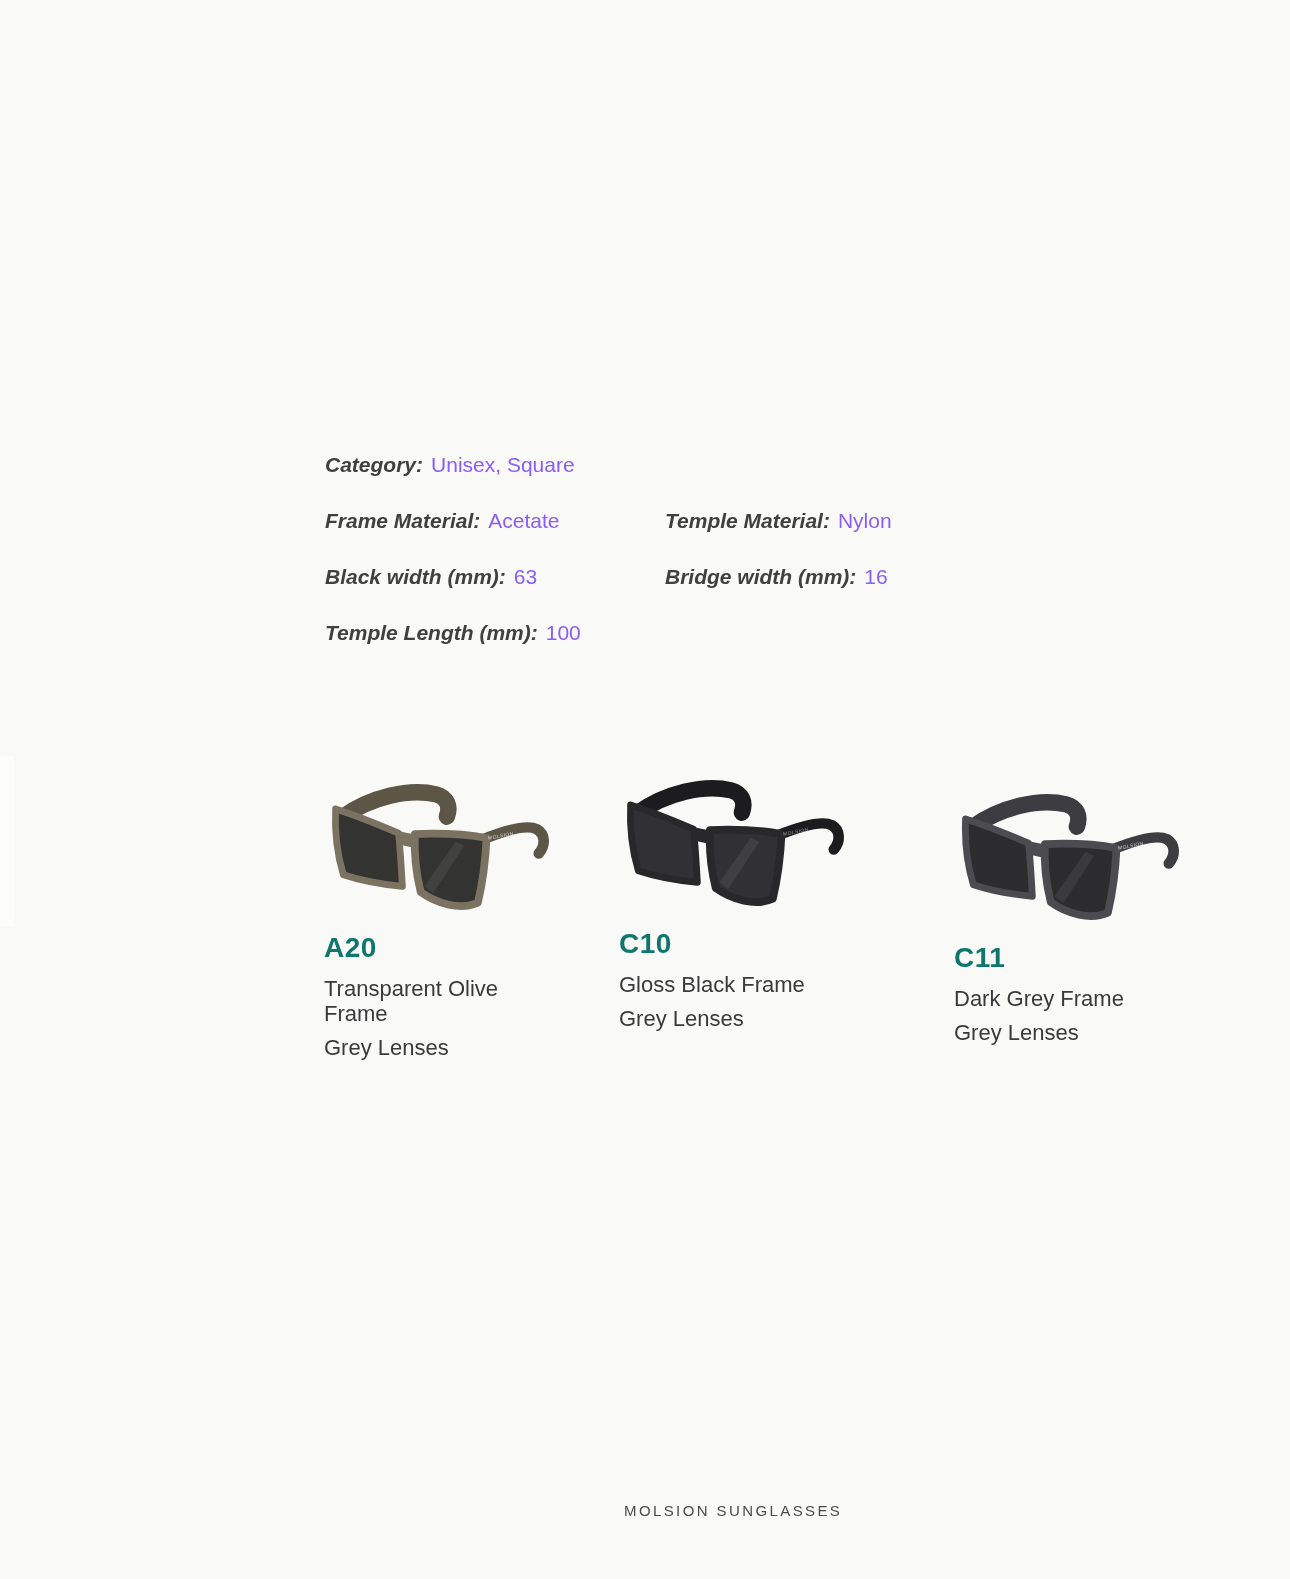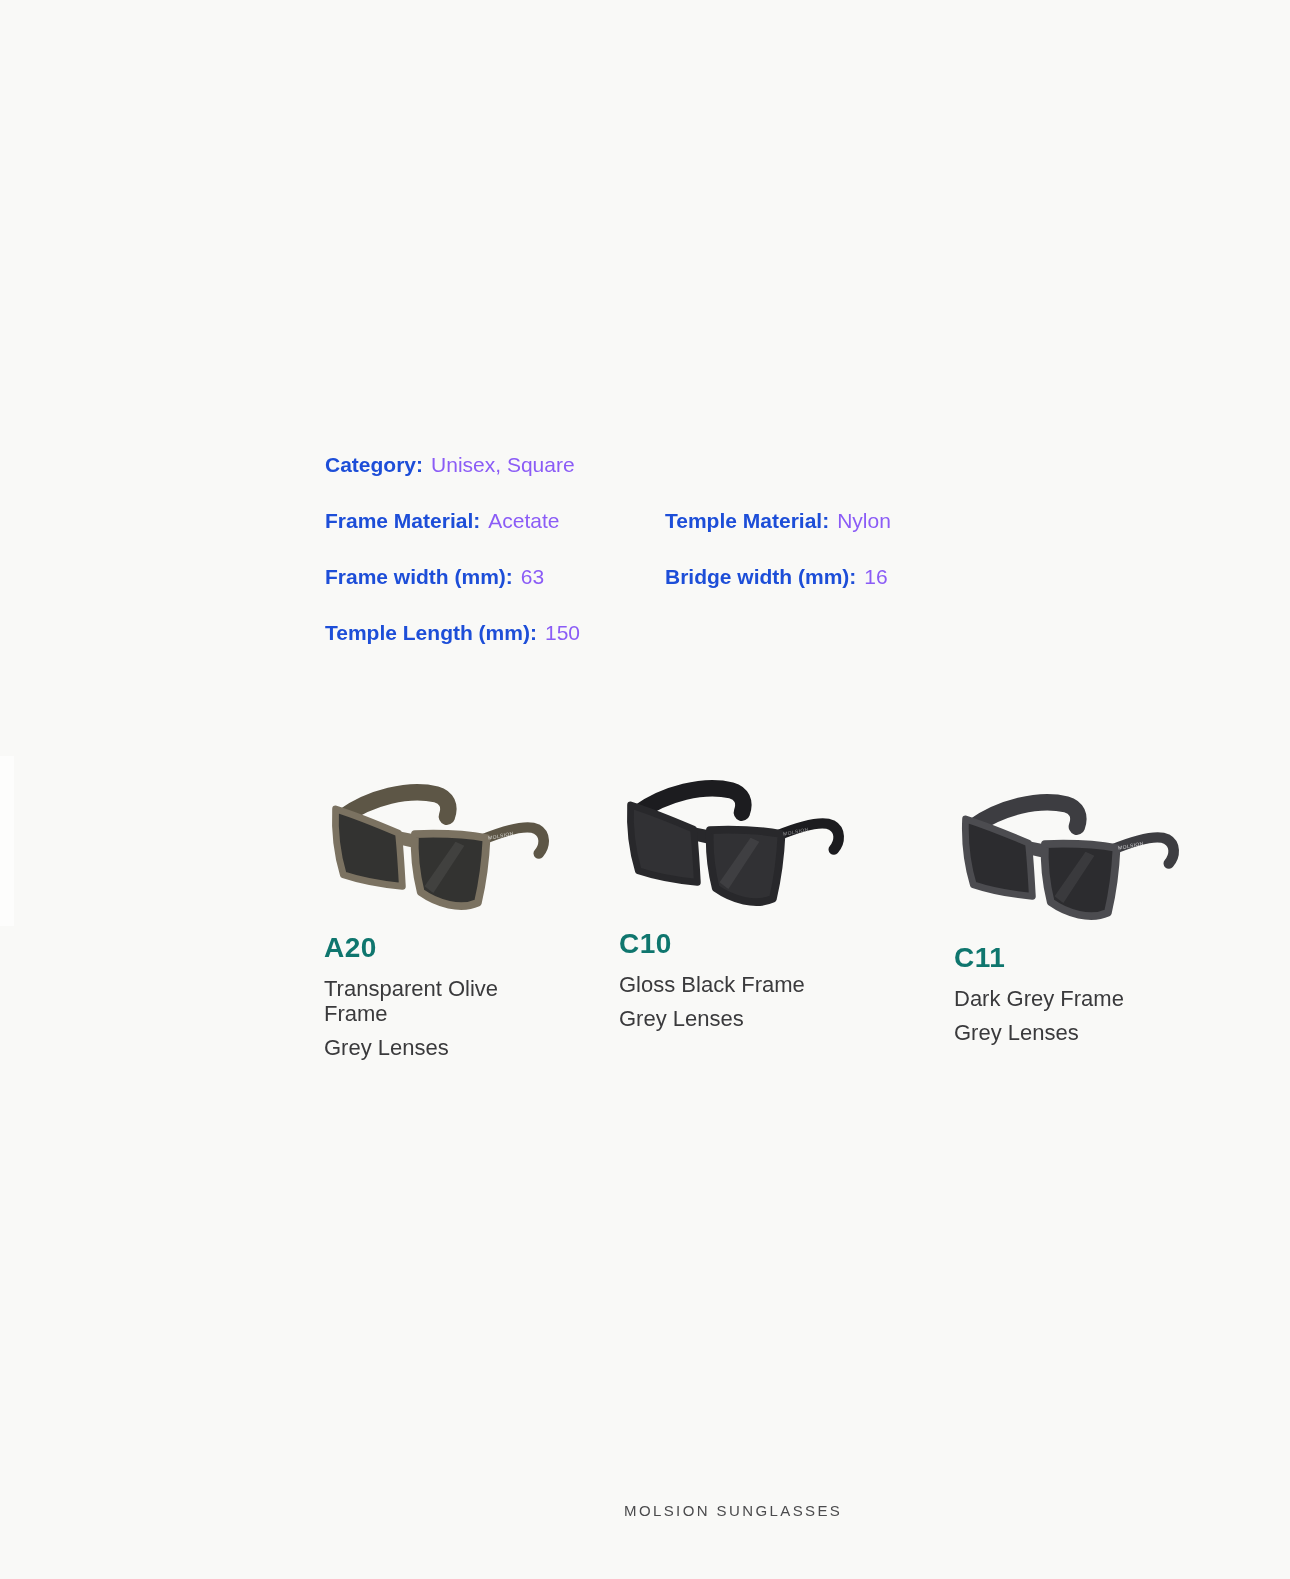--- a/index.html
+++ b/index.html
@@ -25,22 +25,23 @@
     grid-template-columns: 340px auto;
     grid-auto-rows: 56px;
     align-content: start;
     font-size: 21px;
     line-height: 26px;
   }
   .spec-item { white-space: nowrap; }
   .spec-item.full { grid-column: 1 / -1; }
   .spec-label {
     font-weight: 700;
-    color: #1d4ed8;
+    color: #404040;
     margin-right: 8px;
+    font-style: italic;
   }
   .spec-value { font-weight: 400; color: #8b5cf6; }
   
   .product-card {
     position: absolute;
     width: 252px;
   }
   .card-a20 { left: 318px; top: 776px; }
   .card-c10 { left: 613px; top: 772px; }
   .card-c11 { left: 948px; top: 786px; }
@@ -99,27 +100,27 @@
     <div class="spec-item full">
       <span class="spec-label">Category:</span><span class="spec-value">Unisex, Square</span>
     </div>
     <div class="spec-item">
       <span class="spec-label">Frame Material:</span><span class="spec-value">Acetate</span>
     </div>
     <div class="spec-item">
       <span class="spec-label">Temple Material:</span><span class="spec-value">Nylon</span>
     </div>
     <div class="spec-item">
-      <span class="spec-label">Frame width (mm):</span><span class="spec-value">63</span>
+      <span class="spec-label">Black width (mm):</span><span class="spec-value">63</span>
     </div>
     <div class="spec-item">
       <span class="spec-label">Bridge width (mm):</span><span class="spec-value">16</span>
     </div>
     <div class="spec-item full">
-      <span class="spec-label">Temple Length (mm):</span><span class="spec-value">150</span>
+      <span class="spec-label">Temple Length (mm):</span><span class="spec-value">100</span>
     </div>
   </div>
 
   <div class="product-card card-a20">
     <svg class="glasses" viewBox="0 0 250 155">
       <path d="M22 42 C 50 22, 90 12, 118 19 C 129 22, 133 31, 129 42" fill="none" stroke-width="17" stroke-linecap="round" stroke="#5d5646"></path>
       <path d="M165 66 C 192 55, 212 50, 222 55 C 231 60, 231 72, 224 80" fill="none" stroke-width="11" stroke-linecap="round" stroke="#5d5646"></path>
       <path d="M74 56 L99 61 L98 75 L76 70 Z" fill="#7b7261"></path>
       <path d="M14 34 C 36 41, 58 50, 79 59 C 81 77, 82 96, 83 114 C 62 112, 40 108, 22 102 C 15 79, 13 56, 14 34 Z" stroke-width="7" stroke-linejoin="round" fill="#333331" stroke="#7b7261"></path>
       <path d="M96 60 C 122 59, 148 60, 170 64 C 169 86, 166 110, 161 131 C 143 139, 119 132, 102 120 C 97 100, 95 80, 96 60 Z" stroke-width="8" stroke-linejoin="round" fill="#333331" stroke="#7b7261"></path>

